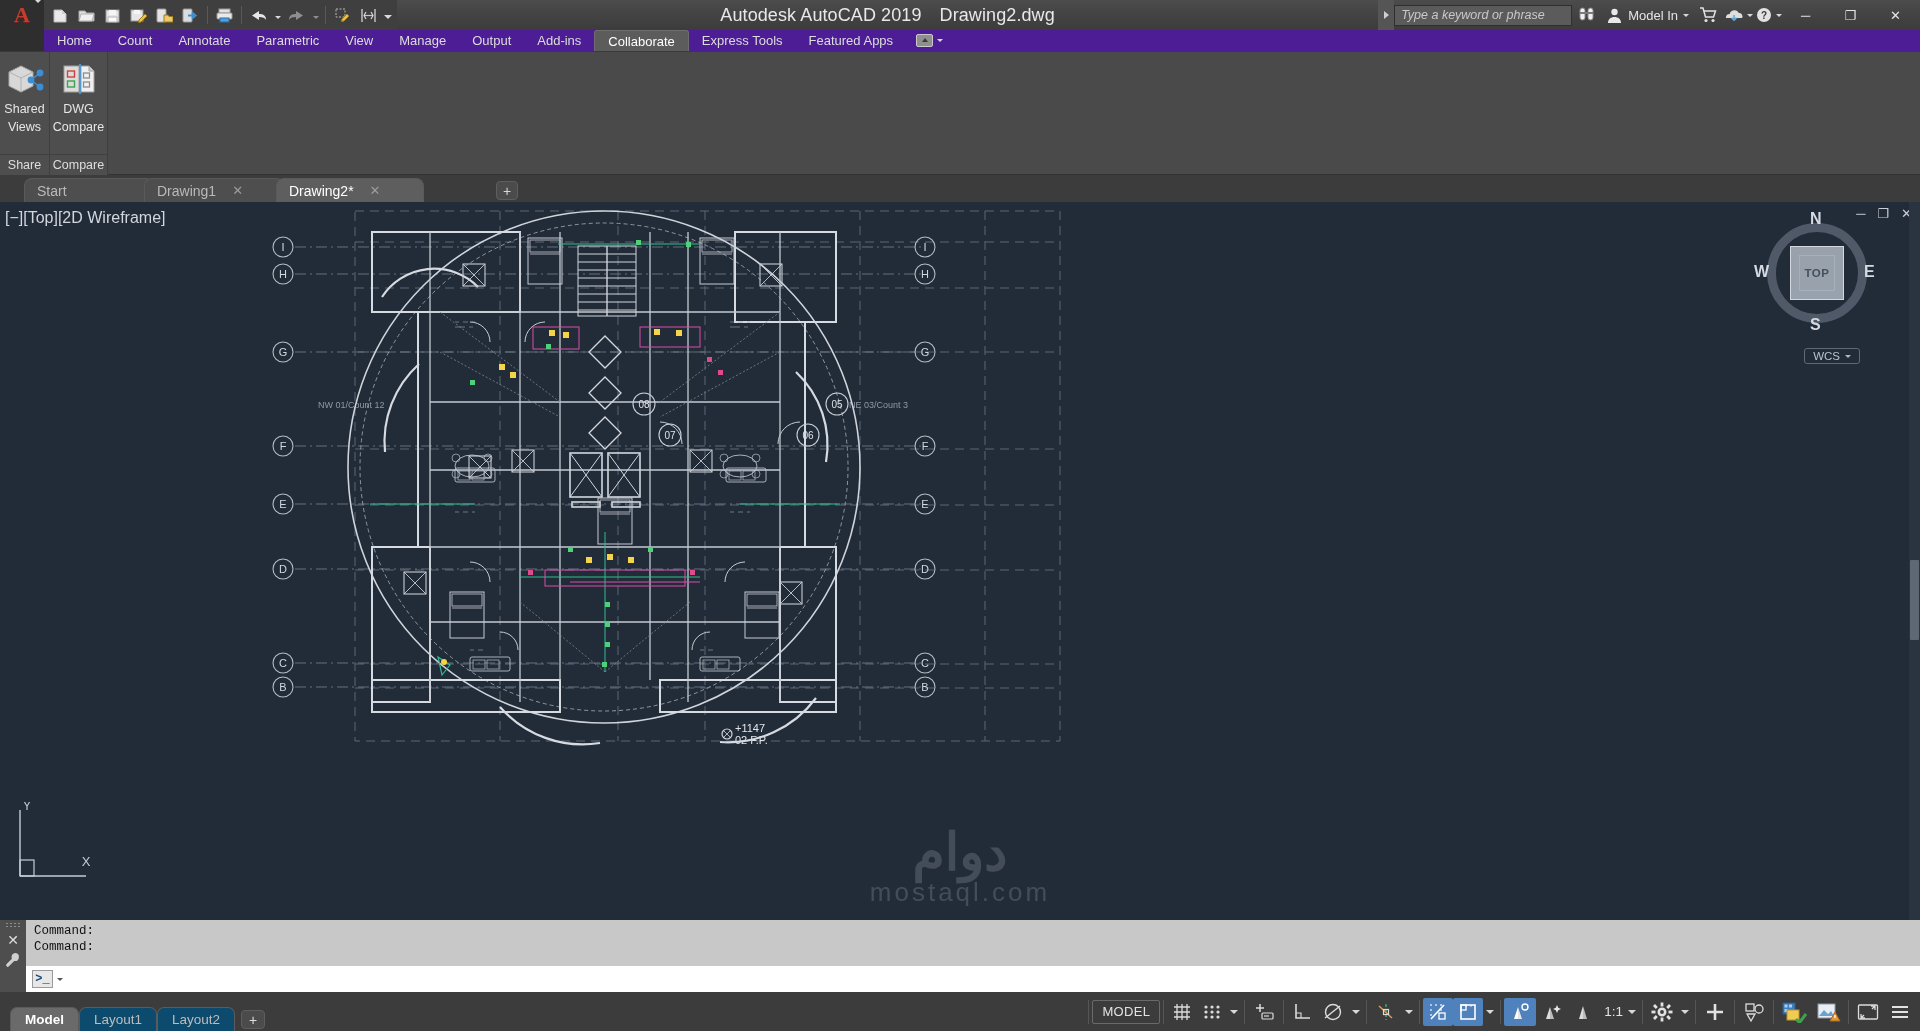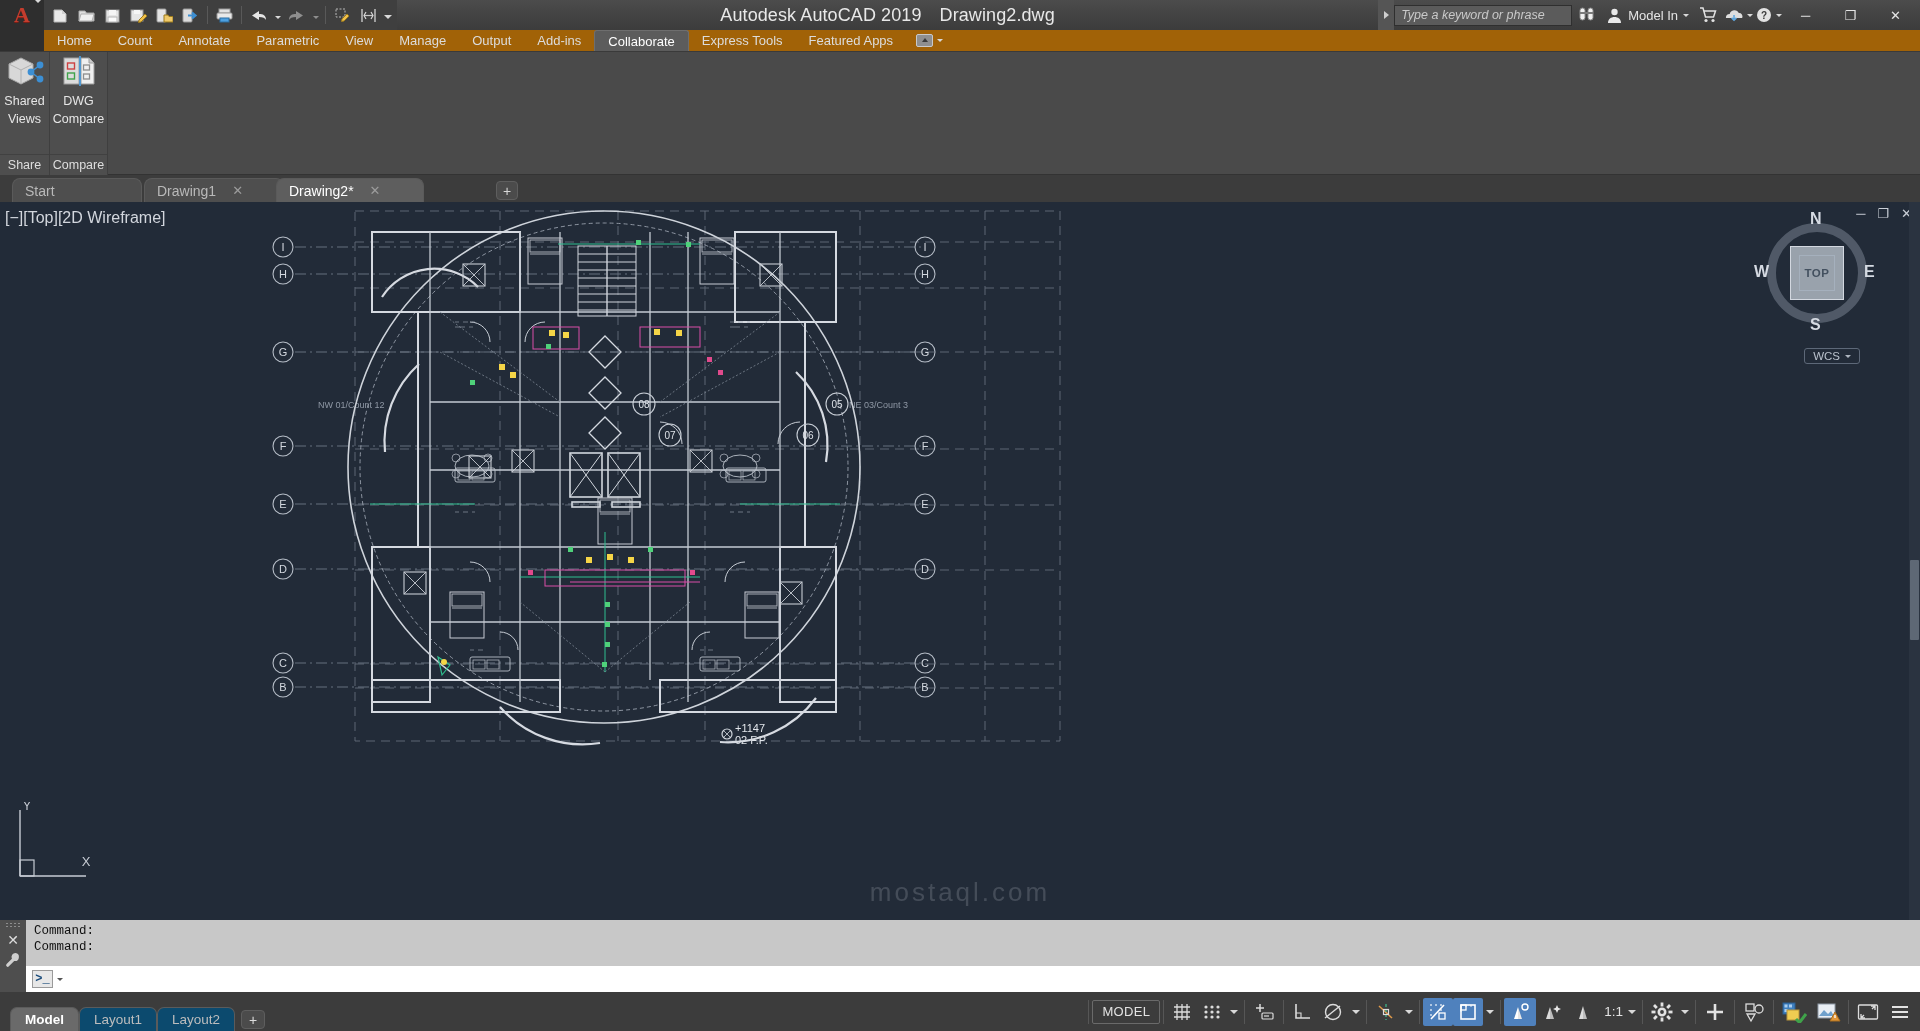--- a/index.html
+++ b/index.html
@@ -74,21 +74,21 @@
     color: #e4e4e4; font-size: 13px; padding: 0 4px; display:flex;align-items:center;gap:5px;
   }
   .win-btn {
     width: 45px; height: 30px; display:flex;align-items:center;justify-content:center;
     color: #e6e6e6; font-size: 13px;
   }
 
   
   #ribbon-tabs {
     position: absolute; top: 30px; left: 0; width: 1920px; height: 22px;
-    background: #a16207; display: flex; align-items: stretch;
+    background: #4c1d95; display: flex; align-items: stretch;
     border-bottom: 1px solid #3a3a3a;
   }
   #ribbon-tabs .spacer-left { width: 44px; background:#2e2e2e; }
   .rtab {
     padding: 0 13px; display: flex; align-items: center;
     color: #dcdcdc; font-size: 13px; white-space: nowrap;
   }
   .rtab.active {
     background: #5c5c5c; color: #ffffff;
     border: 1px solid #6e6e6e; border-bottom: none;
@@ -110,21 +110,21 @@
     position: absolute; top: 52px; left: 0; width: 1920px; height: 123px;
     background: #4a4a4a; border-bottom: 1px solid #333;
   }
   .panel-group {
     position: absolute; top: 0; height: 123px;
     border-right: 1px solid #3f3f3f;
     background: #4e4e4e;
   }
   .panel-inner { height: 100px; display: flex; align-items: flex-start; }
   .big-btn {
-    width: 62px; padding-top: 0;
+    width: 62px; padding-top: 8px;
     display: flex; flex-direction: column; align-items: center; gap: 2px;
     color: #e6e6e6; font-size: 12.5px; text-align: center; line-height: 1.25;
   }
   .panel-title {
     position: absolute; bottom: 0; left: 0; width: 100%; height: 21px;
     color: #dedede; font-size: 12.5px; text-align: center; line-height: 21px;
     border-top: 1px solid #414141;
   }
 
   
@@ -458,21 +458,21 @@
         </svg>
         <span>DWG</span>
         <span>Compare</span>
       </div>
     </div>
     <div class="panel-title">Compare</div>
   </div>
 </div>
 
 <div id="file-tabs">
-  <div class="ftab" style="left:12px; width:130px;">
+  <div class="ftab" style="left:24px; width:130px;">
     <span>Start</span>
   </div>
   <div class="ftab" style="left:144px; width:140px;">
     <span>Drawing1</span>
     <span class="tclose">✕</span>
   </div>
   <div class="ftab active" style="left:276px; width:148px;">
     <span>Drawing2*</span>
     <span class="tclose">✕</span>
   </div>
@@ -753,20 +753,21 @@
 
   <svg id="ucs-icon" viewBox="0 0 80 80">
     <path d="M6 74 V8" stroke="#c7ccd4" stroke-width="1.4" fill="none"></path>
     <path d="M6 74 H72" stroke="#c7ccd4" stroke-width="1.4" fill="none"></path>
     <rect x="6" y="58" width="14" height="16" fill="none" stroke="#c7ccd4" stroke-width="1.2"></rect>
     <text x="13" y="8" font-family="Liberation Sans" font-size="12" fill="#c7ccd4" text-anchor="middle">Y</text>
     <text x="72" y="64" font-family="Liberation Sans" font-size="13" fill="#c7ccd4" text-anchor="middle">X</text>
   </svg>
 
   <div id="watermark">
+    <div class="w1">دوام</div>
     <div class="w2">mostaql.com</div>
   </div>
 
   <div id="vscroll">
     <div class="thumb"></div>
   </div>
 </div>
 
 <div id="cmd-area">
   <div id="cmd-gutter">

